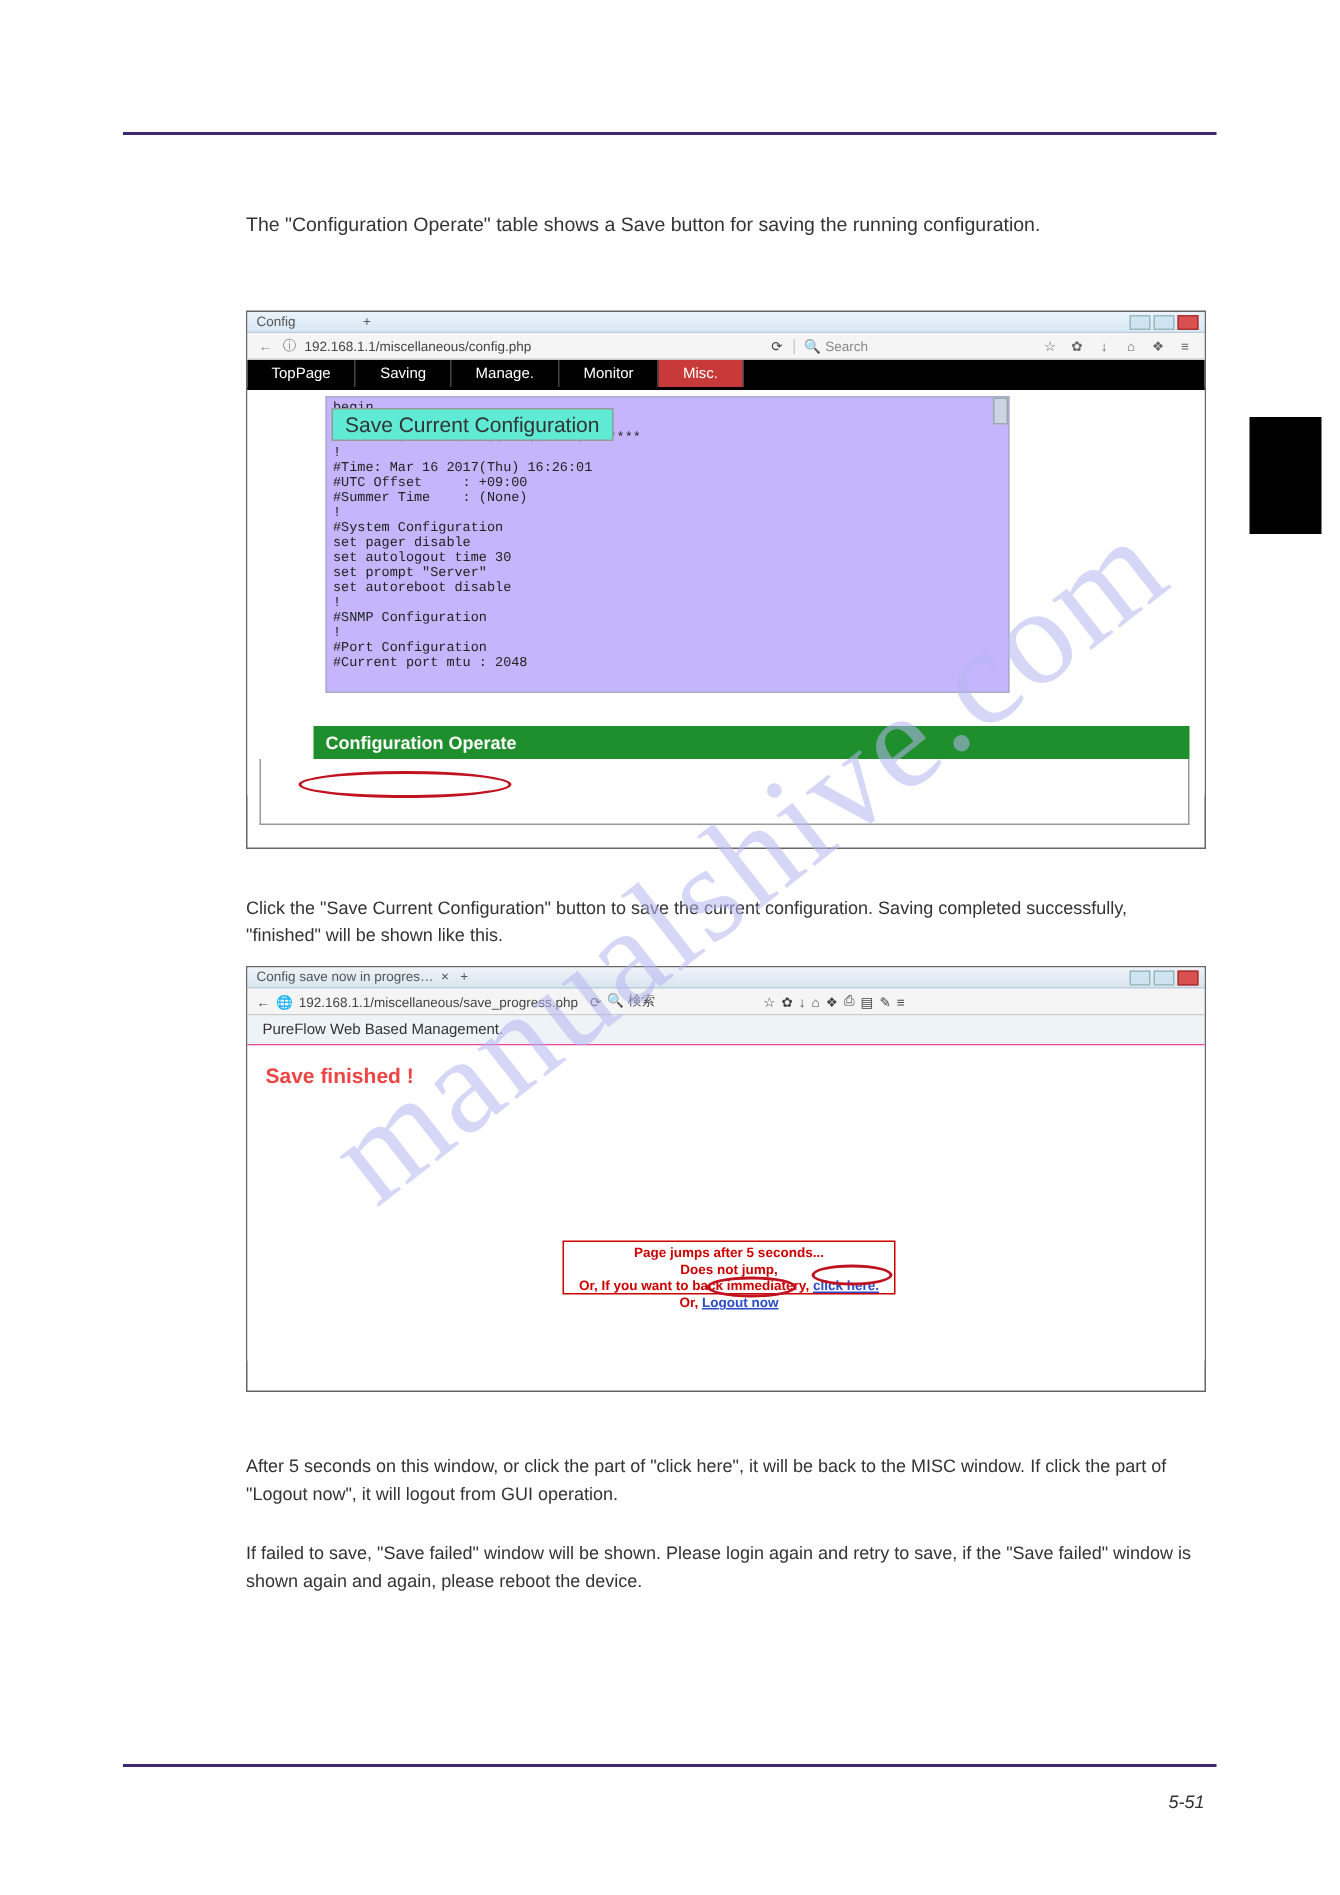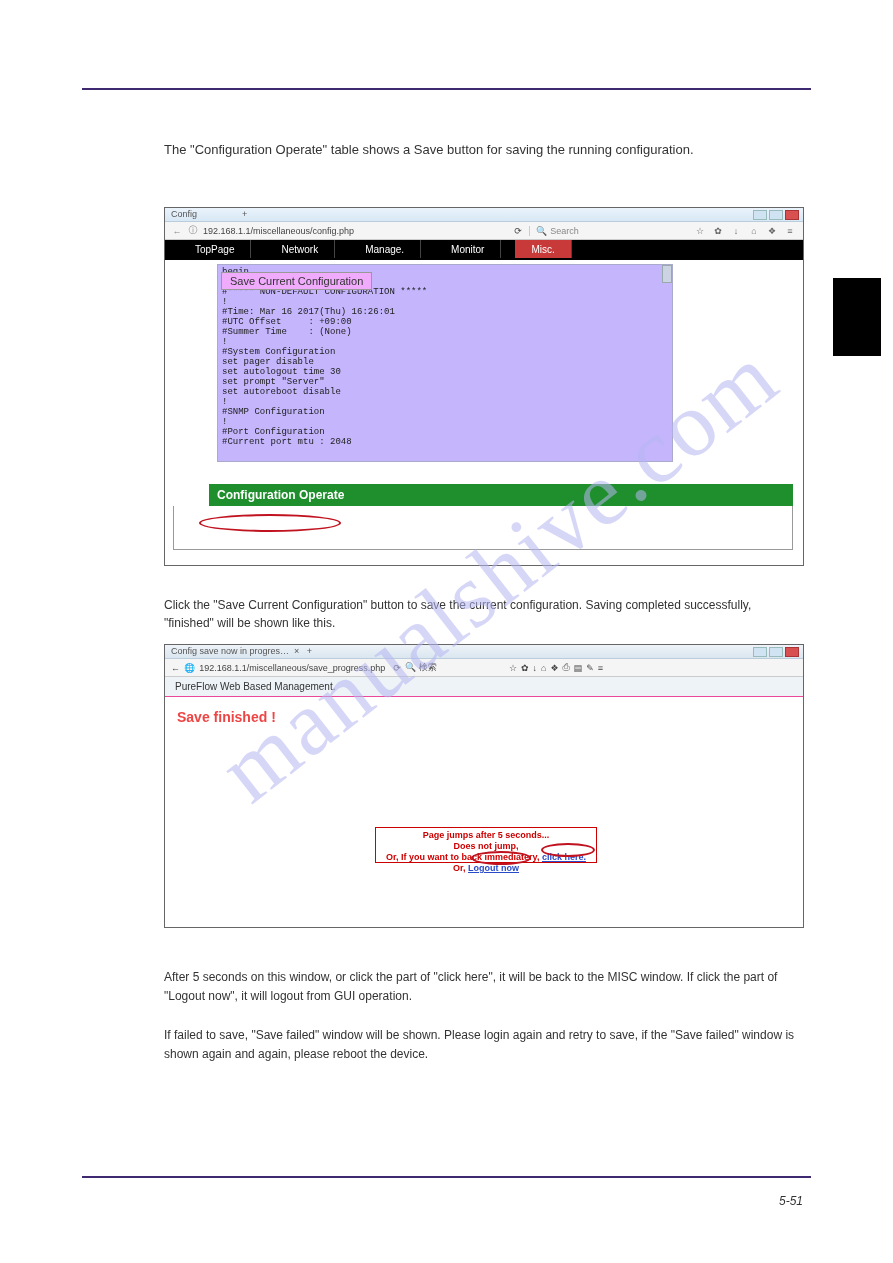--- a/index.html
+++ b/index.html
@@ -23,30 +23,30 @@
   .winbtn .close { background:#d85050; border-color:#a33; }
   .addr-row { height: 18px; display:flex; align-items:center; gap:4px; padding: 0 6px; background:#f5f5f5; border-bottom:1px solid #ccc; font-size:9px; color:#444; }
   .addr-row .nav-ico { width:12px; text-align:center; color:#888; }
   .addr-row .url { flex: 0 0 auto; }
   .addr-row .spacer { flex: 1; }
   .addr-row .reload { width:14px; text-align:center; }
   .addr-row .search { display:flex; align-items:center; gap:3px; border-left:1px solid #ccc; padding-left:6px; width: 160px; color:#888; }
   .addr-row .tb-ico { width:14px; text-align:center; color:#666; }
 
   .menubar { display:flex; height:20px; border-bottom:2px solid #000; background:#000; font-size:10px; }
-  .menubar .mitem { color:#fff; padding: 4px 16px; border-right:1px solid #444;margin-left:14px; }
+  .menubar .mitem { color:#fff; padding: 4px 16px; border-right:1px solid #444; }
   .menubar .mitem.active { background:#c83a3a; }
 
   .conf-body { position:relative; height: 270px; background:#fff; padding: 6px 10px; }
   .conf-box { position:absolute; left:52px; top:4px; right:130px; bottom:68px; border:1px solid #aac; background:#c4b5fd; font-family: "Courier New", monospace; font-size:9px; color:#222; padding:2px 4px; overflow:hidden; white-space:pre; }
   .scroll-thumb { position:absolute; right:131px; top:5px; width:10px; height:18px; background:#ccd4e3; border:1px solid #9aa; }
 
   .conf-op-bar { position:absolute; left:8px; right:10px; top: 224px; height:22px; background:#1f8f2d; color:#fff; font-weight:bold; font-size:12px; padding:4px 8px;margin-left:36px; }
   .conf-op-panel { position:absolute; left:8px; right:10px; top:246px; height: 44px; border:1px solid #999; border-top:none; background:#fff; }
-  .save-btn { position:absolute; left:56px; top:12px; font-size:11px; padding:2px 8px; background:#f0abfc; border:1px solid #999; color:#333; }
+  .save-btn { position:absolute; left:56px; top:12px; font-size:14px; padding:2px 8px; background:#5eead4; border:1px solid #999; color:#333; }
   .ellipse-red { position:absolute; border:2px solid #c1121f; border-radius:50%; background:transparent; pointer-events:none; }
   .el-save { left:34px; top:254px; width:142px; height:18px; }
 
   .watermark { position:absolute; font-size:92px; color:#b6b6f2; opacity:0.55; transform: rotate(-38deg); pointer-events:none; font-family: Georgia, serif; letter-spacing:2px; }
   .wm1 { left: 160px; top: 520px; }
 
   
   .brow-top2 { height: 14px; background: linear-gradient(#eef3f8,#dae6f0); border-bottom:1px solid #bcd; font-size:9px; color:#555; padding:1px 6px; position:relative; }
   .addr-row2 { height:18px; display:flex; align-items:center; gap:4px; padding:0 6px; background:#f5f5f5; border-bottom:1px solid #ccc; font-size:9px; color:#444; }
   .pf-header { height:20px; background:#eef3f8; border-bottom:1px solid #ec4899; font-size:10px; color:#333; padding:4px 10px; }
@@ -96,21 +96,21 @@
       </span>
       <span class="tb-ico">☆</span>
       <span class="tb-ico">✿</span>
       <span class="tb-ico">↓</span>
       <span class="tb-ico">⌂</span>
       <span class="tb-ico">❖</span>
       <span class="tb-ico">≡</span>
     </div>
     <div class="menubar">
       <div class="mitem">TopPage</div>
-      <div class="mitem">Network</div>
+      <div class="mitem">Saving</div>
       <div class="mitem">Manage.</div>
       <div class="mitem">Monitor</div>
       <div class="mitem active">Misc.</div>
     </div>
     <div class="conf-body">
       <div class="conf-box">begin
 !
 #***** NON-DEFAULT CONFIGURATION *****
 !
 #Time: Mar 16 2017(Thu) 16:26:01

